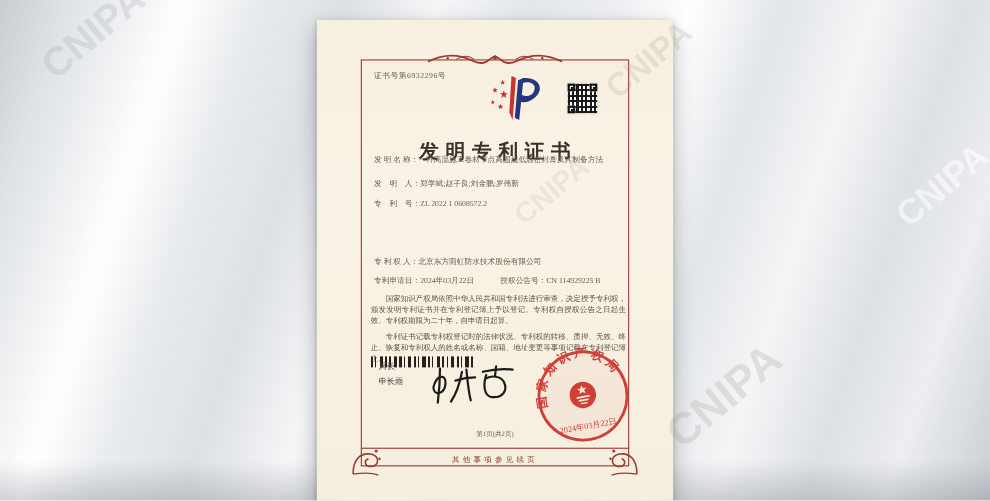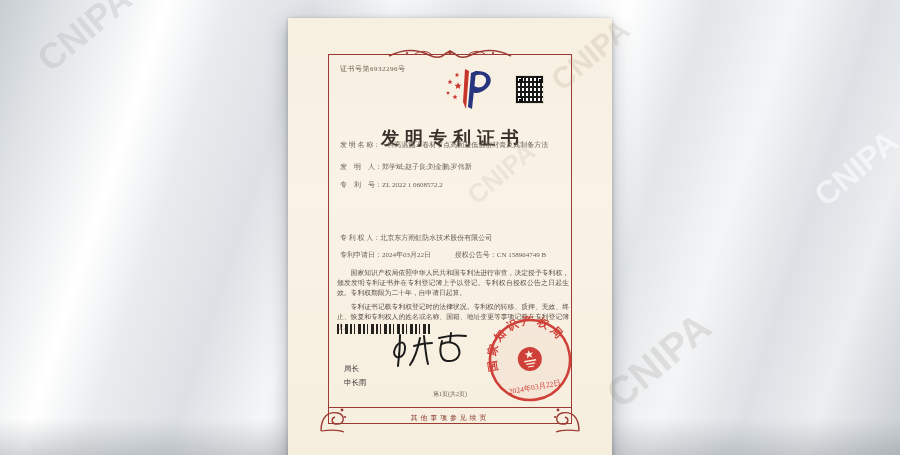--- a/index.html
+++ b/index.html
@@ -43,21 +43,21 @@
   .field{position:absolute;left:52px;right:40px;font-size:7px;color:#6a5c50;white-space:nowrap;}
   .f1{top:122px;} .f2{top:144px;} .f3{top:162px;} .f4{top:180px;}
   .f5{top:215px;} .f6{top:215px;} .f7{top:232px;}
   .f7 .half2{margin-left:22px;}
   .paras{position:absolute;left:49px;right:43px;top:250px;font-size:6.8px;
     line-height:10px;color:#5c5045;text-align:justify;}
   .paras p{margin:0 0 4px 0;text-indent:2em;}
   .barcode{position:absolute;left:49px;top:306px;width:93px;height:10px;background:
     repeating-linear-gradient(90deg,#23221f 0 2px,transparent 2px 4px,#23221f 4px 5px,
       transparent 5px 8px,#23221f 8px 11px,transparent 11px 13px);}
-  .sigblock{position:absolute;left:56px;top:344px;font-size:7.5px;color:#41403d;line-height:14px;}
+  .sigblock{position:absolute;left:56px;top:308px;font-size:7.5px;color:#41403d;line-height:14px;}
   .signature{position:absolute;left:96px;top:312px;}
   .seal{position:absolute;left:198px;top:298px;width:88px;height:88px;transform:rotate(-10deg);}
   .pagenum{position:absolute;left:0;right:0;top:372px;text-align:center;font-size:6px;color:#6a5c50;}
   .note{position:absolute;left:0;right:0;top:395px;text-align:center;font-size:6.8px;
     letter-spacing:3px;color:#8a3c30;}
 </style>
 </head>
 <body>
 
 <div id="stage">
@@ -119,21 +119,21 @@
     </div>
 
     <div class="title">发明专利证书</div>
 
     <div class="field f1">发 明 名 称：一种高温施工卷材节点高固超低温密封膏及其制备方法</div>
     <div class="field f2">发　明　人：郑学斌;赵子良;刘金鹏;罗伟新</div>
     <div class="field f3">专　利　号：ZL 2022 1 0608572.2</div>
     <div class="field f5">专 利 权 人：北京东方雨虹防水技术股份有限公司</div>
     <div class="field f7">
       <span>专利申请日：2024年03月22日</span>
-      <span class="half2">授权公告号：CN 158964749 B</span>
+      <span class="half2">授权公告号：CN 114929225 B</span>
     </div>
 
     <div class="paras">
       <p>国家知识产权局依照中华人民共和国专利法进行审查，决定授予专利权，颁发发明专利证书并在专利登记簿上予以登记。专利权自授权公告之日起生效。专利权期限为二十年，自申请日起算。</p>
       <p>专利证书记载专利权登记时的法律状况。专利权的转移、质押、无效、终止、恢复和专利权人的姓名或名称、国籍、地址变更等事项记载在专利登记簿上。</p>
     </div>
 
     <div class="barcode"></div>
 
     <div class="sigblock">

